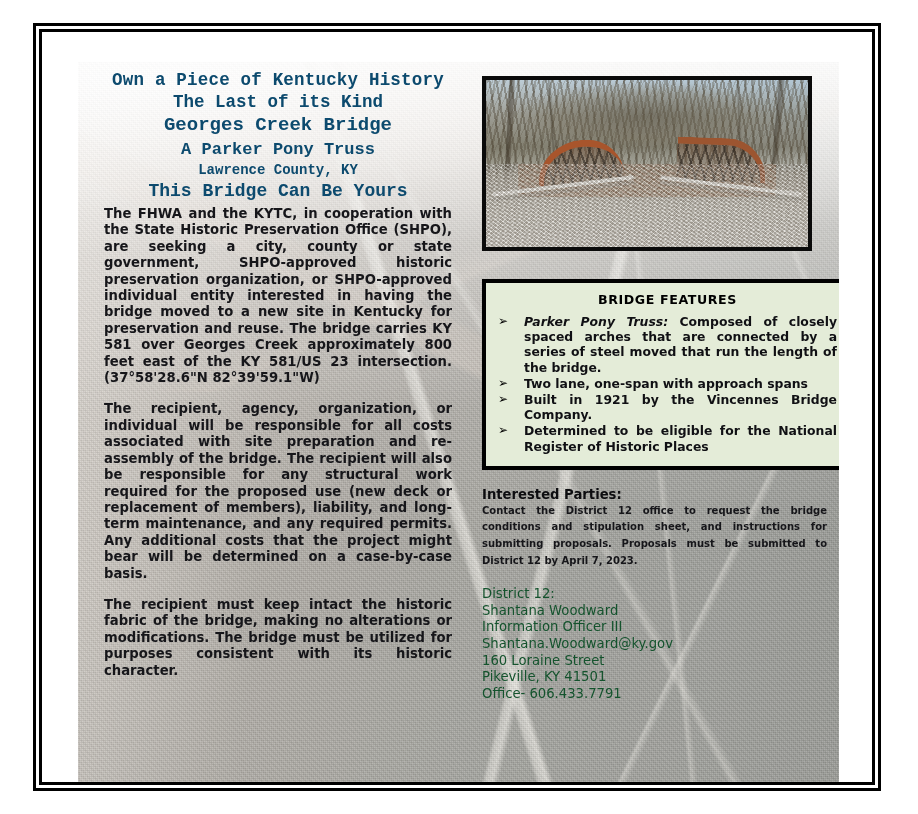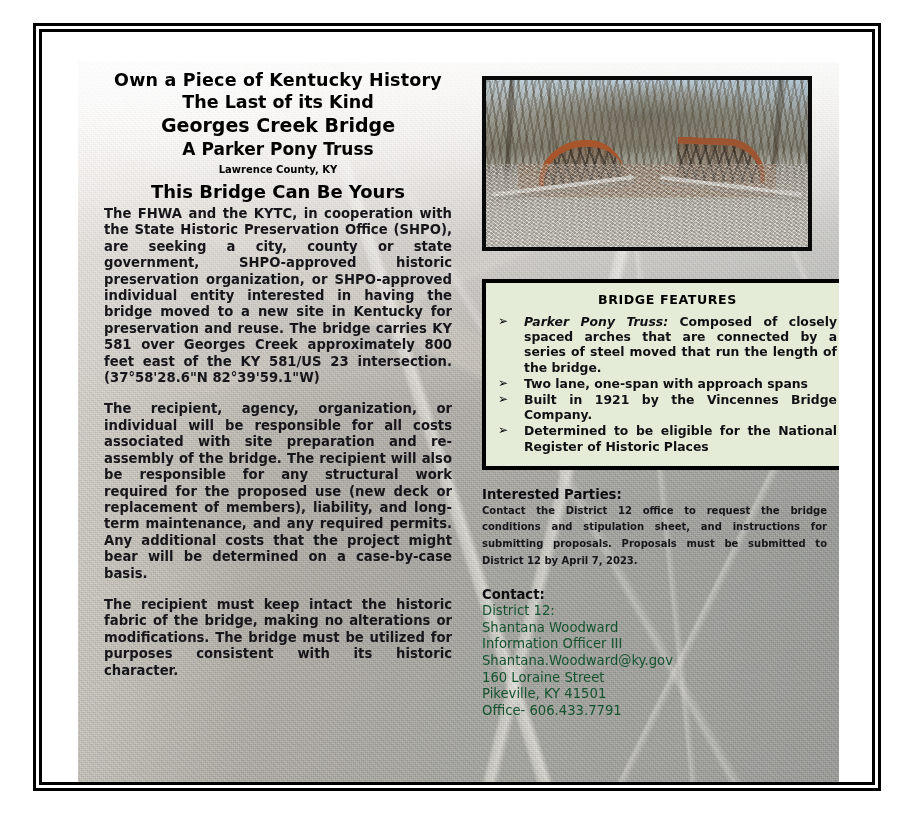--- a/index.html
+++ b/index.html
@@ -95,21 +95,21 @@
     left: 26px; top: 8px;
     width: 348px;
   }
   .col-right {
     position: absolute;
     left: 404px; top: 14px;
     width: 345px;
   }
 
   
-  .title-block { text-align: center; color: #000000; }
+  .title-block { text-align: center; color: #0c4a6e; font-family: Liberation Mono, monospace; }
   .t1 {
     font-size: 17.5px;
     font-weight: bold;
     letter-spacing: 0.2px;
     line-height: 21px;
     white-space: nowrap;
   }
   .t2 {
     font-size: 17.5px;
     font-weight: bold;
@@ -119,21 +119,21 @@
     font-size: 19px;
     font-weight: bold;
     line-height: 25px;
   }
   .t4 {
     font-size: 17px;
     font-weight: bold;
     line-height: 23px;
   }
   .t5 {
-    font-size: 10px;
+    font-size: 14px;
     font-weight: bold;
     line-height: 18px;
   }
   .t6 {
     font-size: 18px;
     font-weight: bold;
     line-height: 25px;
   }
 
   
@@ -379,21 +379,20 @@
           </li>
         </ul>
       </div>
 
       <div class="rb">
         <div class="rb-head">Interested Parties:</div>
         <p class="rb-p">Contact the District 12 office to request the bridge conditions and stipulation sheet, and instructions for submitting proposals. Proposals must be submitted to District 12 by April 7, 2023.</p>
       </div>
 
       <div class="contact-block">
-        <div class="rb-head">Contact:</div>
         <div class="contact-line">District 12:</div>
         <div class="contact-line">Shantana Woodward</div>
         <div class="contact-line">Information Officer III</div>
         <div class="contact-line">Shantana.Woodward@ky.gov</div>
         <div class="contact-line">160 Loraine Street</div>
         <div class="contact-line">Pikeville, KY 41501</div>
         <div class="contact-line">Office- 606.433.7791</div>
       </div>
 
     </div>

